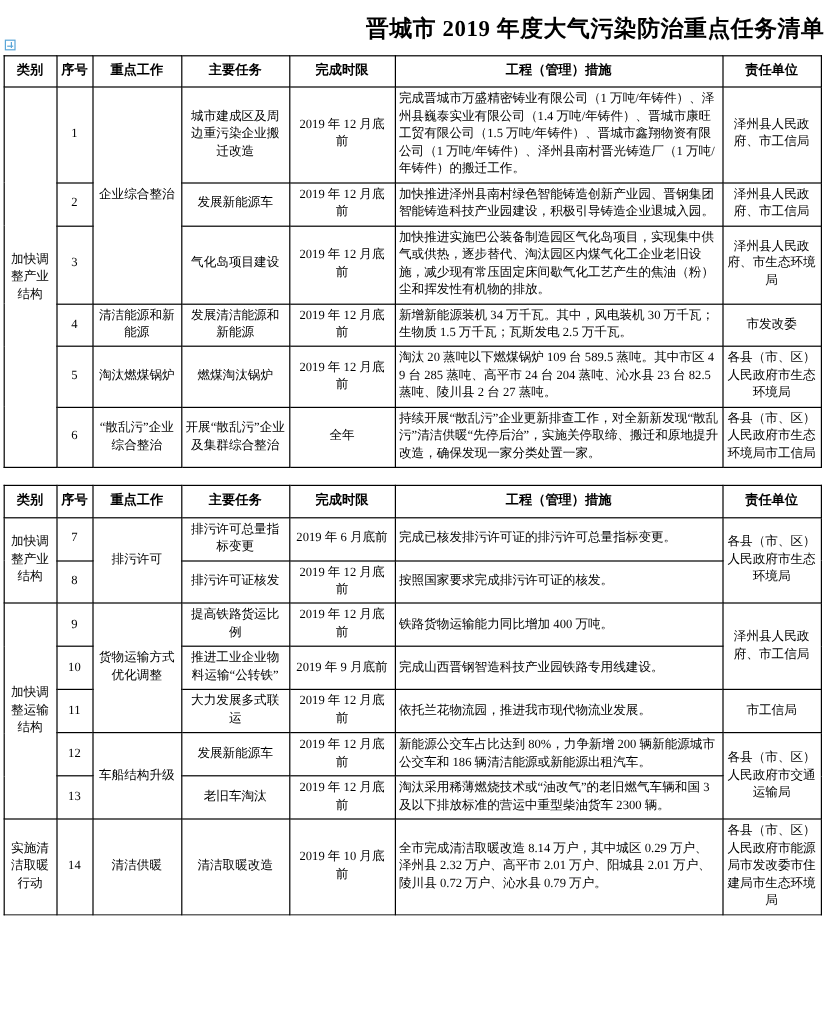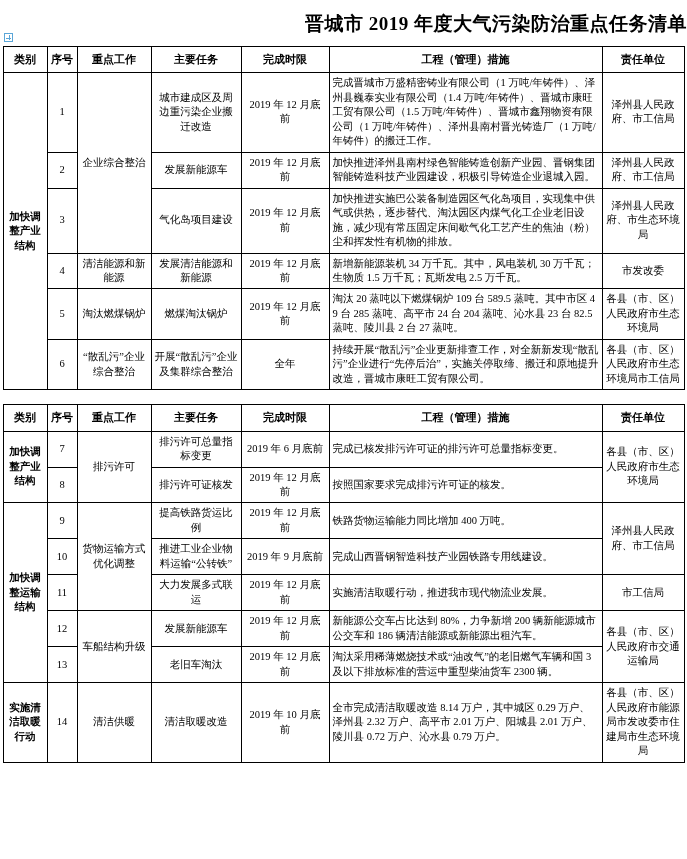--- a/index.html
+++ b/index.html
@@ -85,21 +85,21 @@
   .col-no { width: 30px; }
   .col-key { width: 74px; }
   .col-main { width: 90px; }
   .col-time { width: 88px; }
   .col-measure { width: 273px; }
   .col-unit { width: 82px; }
   .gap {
     height: 14px;
   }
   .bold-b {
-    font-weight: bold;
+    font-weight: normal;
   }
 </style>
 </head>
 <body>
 
 <div class="page">
 
   <div class="corner-mark"></div>
 
   <div class="doc-title">晋城市 2019 年度大气污染防治重点任务清单</div>
@@ -163,21 +163,21 @@
         <td class="c">燃煤淘汰锅炉</td>
         <td class="c">2019 年 12 月底前</td>
         <td class="l">淘汰 20 蒸吨以下燃煤锅炉 109 台 589.5 蒸吨。其中市区 49 台 285 蒸吨、高平市 24 台 204 蒸吨、沁水县 23 台 82.5 蒸吨、陵川县 2 台 27 蒸吨。</td>
         <td class="c">各县（市、区）人民政府市生态环境局</td>
       </tr>
       <tr>
         <td class="c">6</td>
         <td class="c">“散乱污”企业综合整治</td>
         <td class="c">开展“散乱污”企业及集群综合整治</td>
         <td class="c">全年</td>
-        <td class="l">持续开展“散乱污”企业更新排查工作，对全新新发现“散乱污”企业进行“先停后治”，实施关停取缔、搬迁和原地提升改造，晋城市康旺工贸有限公司。</td>
+        <td class="l">持续开展“散乱污”企业更新排查工作，对全新新发现“散乱污”清洁供暖“先停后治”，实施关停取缔、搬迁和原地提升改造，确保发现一家分类处置一家。</td>
         <td class="c">各县（市、区）人民政府市生态环境局市工信局</td>
       </tr>
     </tbody>
   </table>
 
   <div class="gap"></div>
 
   <table class="task-table">
     <colgroup>
       <col class="col-cat">
@@ -227,21 +227,21 @@
       <tr>
         <td class="c">10</td>
         <td class="c">推进工业企业物料运输“公转铁”</td>
         <td class="c">2019 年 9 月底前</td>
         <td class="l">完成山西晋钢智造科技产业园铁路专用线建设。</td>
       </tr>
       <tr>
         <td class="c">11</td>
         <td class="c">大力发展多式联运</td>
         <td class="c">2019 年 12 月底前</td>
-        <td class="l">实施清洁取暖行动，推进我市现代物流业发展。</td>
+        <td class="l">依托兰花物流园，推进我市现代物流业发展。</td>
         <td class="c">市工信局</td>
       </tr>
       <tr>
         <td class="c">12</td>
         <td class="c" rowspan="2">车船结构升级</td>
         <td class="c">发展新能源车</td>
         <td class="c">2019 年 12 月底前</td>
         <td class="l">新能源公交车占比达到 80%，力争新增 200 辆新能源城市公交车和 186 辆清洁能源或新能源出租汽车。</td>
         <td class="c" rowspan="2">各县（市、区）人民政府市交通运输局</td>
       </tr>

